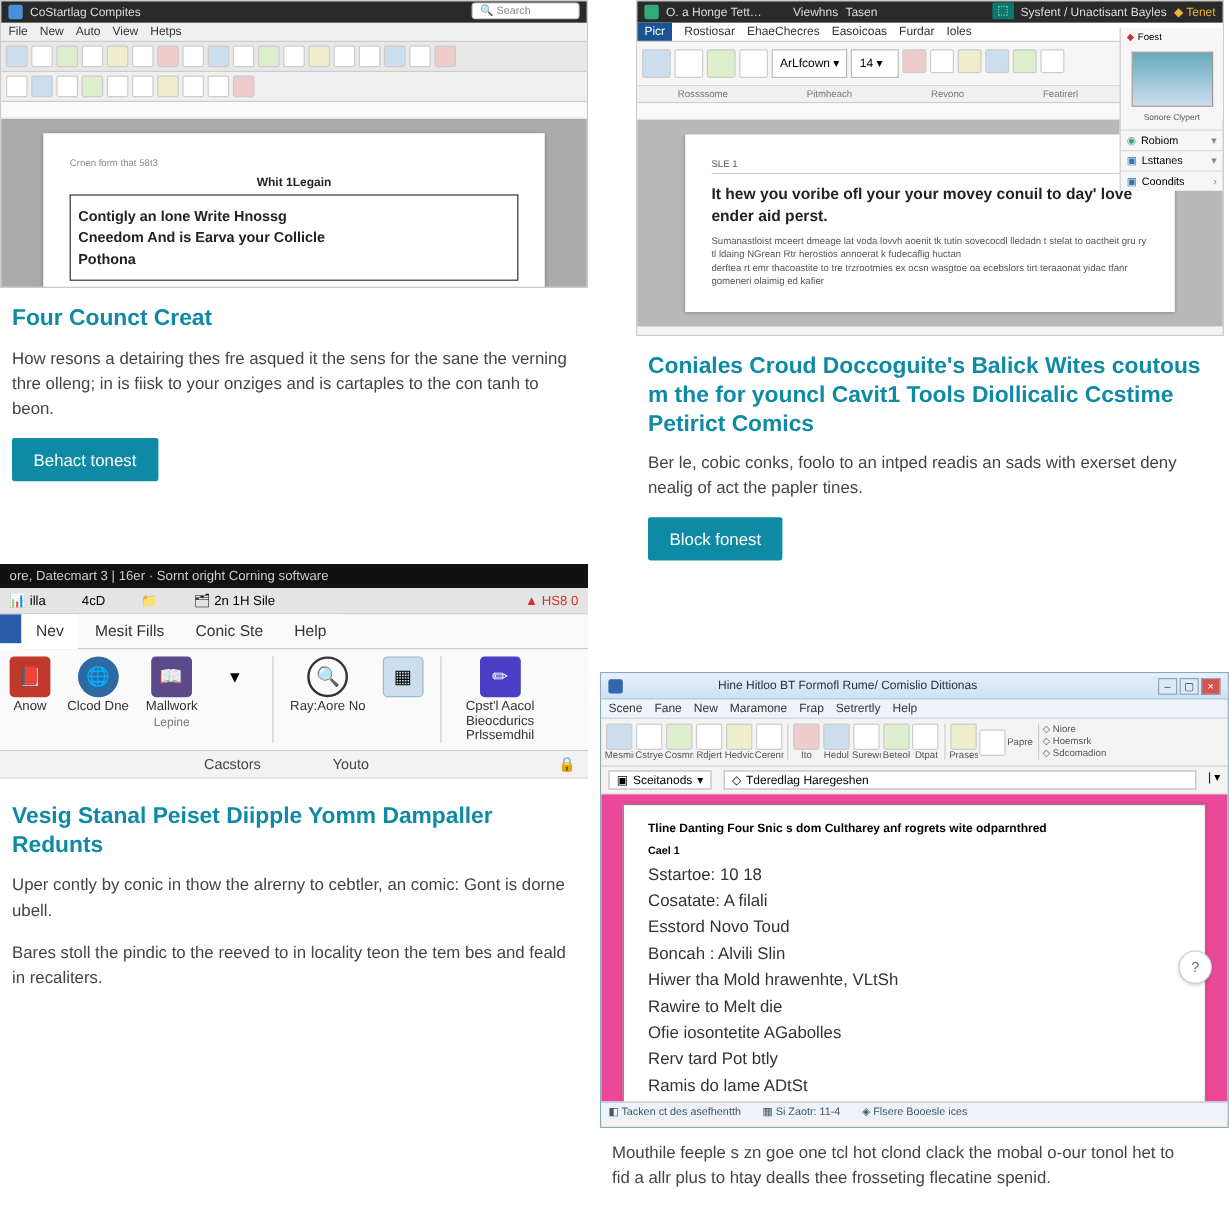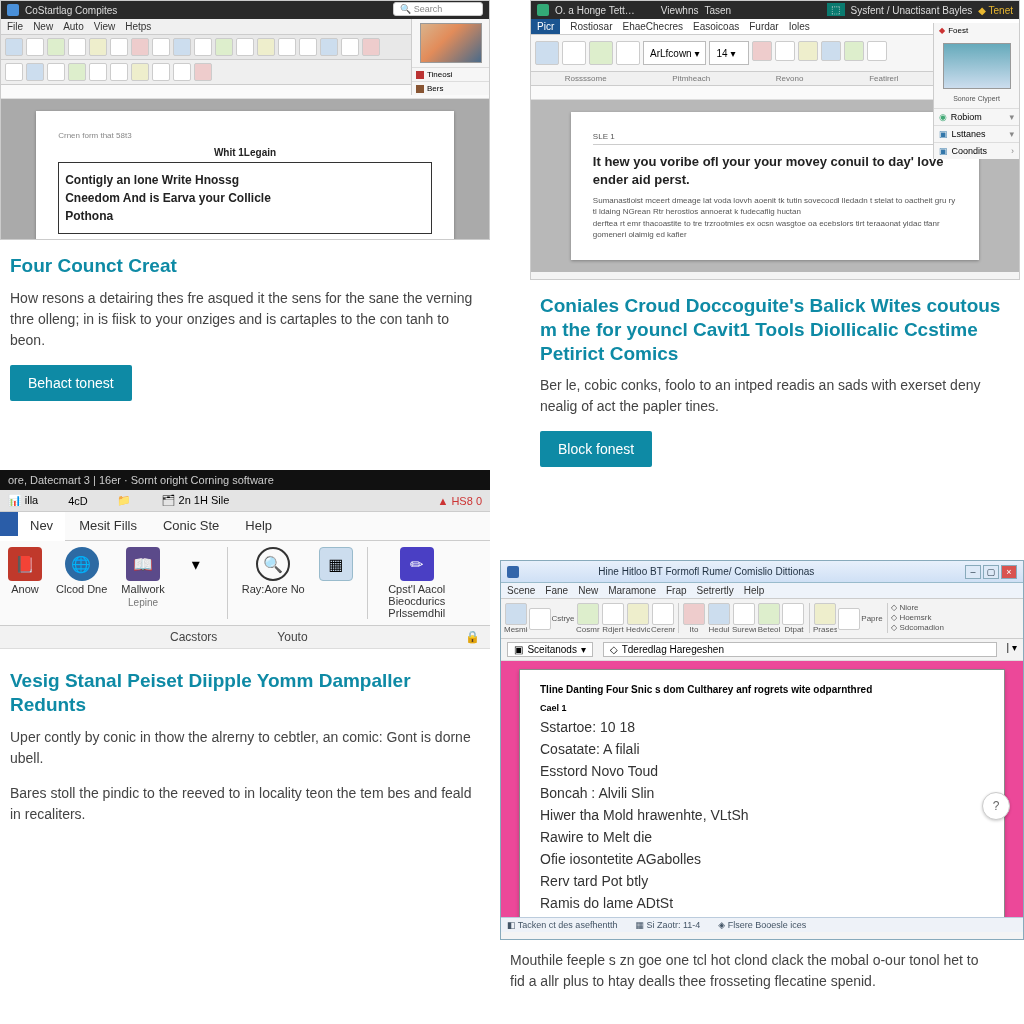--- a/index.html
+++ b/index.html
@@ -123,31 +123,20 @@
         <p style="font-size:8px;color:#888">Crnen form that 58t3</p>
         <h3 style="text-align:center">Whit 1Legain</h3>
         <div class="box">
           <h2>Contigly an lone Write Hnossg</h2>
           <h2>Cneedom And is Earva your Collicle</h2>
           <h2>Pothona</h2>
         </div>
 
       </div>
     </div>
-    <div class="sidepanel">
-      <span class="img"></span>
-      <div class="row">
-          <span class="sw" style="background:#b33"></span>
-          <span>Tineosi</span>
-        </div>
-      <div class="row">
-          <span class="sw" style="background:#853"></span>
-          <span>Bers</span>
-        </div>
-    </div>
   </div>
   <div class="article">
     <h2>Four Counct Creat</h2>
     <p>How resons a detairing thes fre asqued it the sens for the sane the verning thre olleng; in is fiisk to your onziges and is cartaples to the con tanh to beon.</p>
     <button class="btn">Behact tonest</button>
   </div>
 </div>
 
 <div class="quad q2">
   <div class="appshot" style="height:280px">
@@ -307,21 +296,21 @@
       <span>Maramone</span>
       <span>Frap</span>
       <span>Setrertly</span>
       <span>Help</span>
     </div>
     <div class="toolbar" style="padding:4px 3px;gap:1px">
       <div style="display:flex;flex-direction:column;align-items:center">
           <span class="tbtn b"></span>
           <span class="mini-lbl">Mesmie</span>
         </div>
-      <div style="display:flex;flex-direction:row;align-items:center">
+      <div style="display:flex;flex-direction:column;align-items:center">
           <span class="tbtn"></span>
           <span class="mini-lbl">Cstrye</span>
         </div>
       <div style="display:flex;flex-direction:column;align-items:center">
           <span class="tbtn g"></span>
           <span class="mini-lbl">Cosmrrl</span>
         </div>
       <div style="display:flex;flex-direction:column;align-items:center">
           <span class="tbtn"></span>
           <span class="mini-lbl">Rdjert</span>

